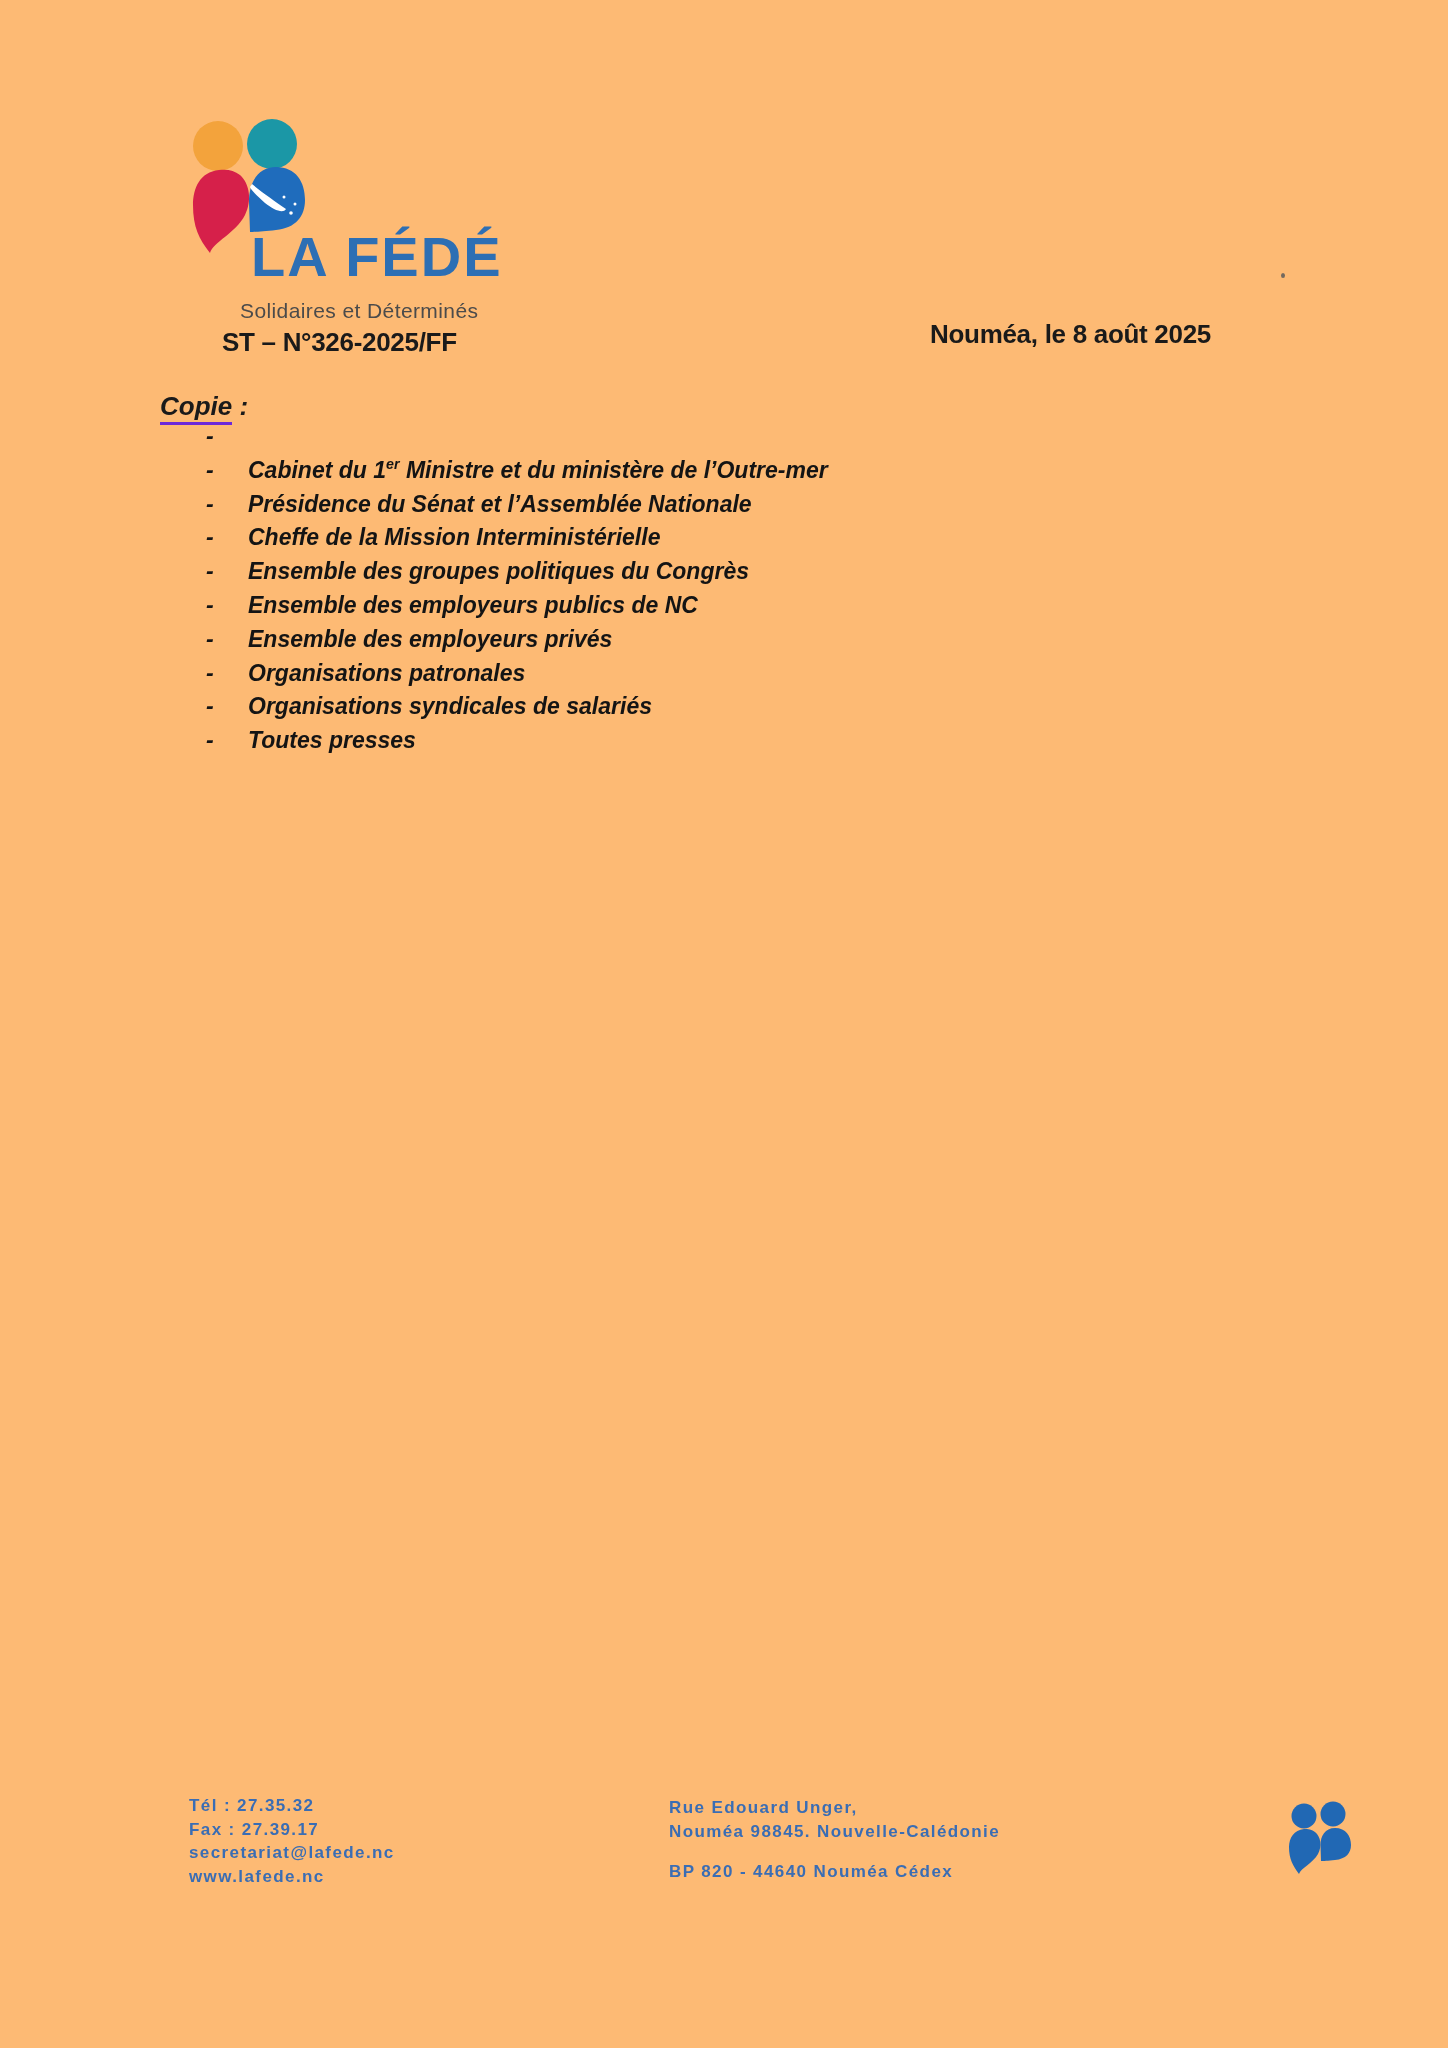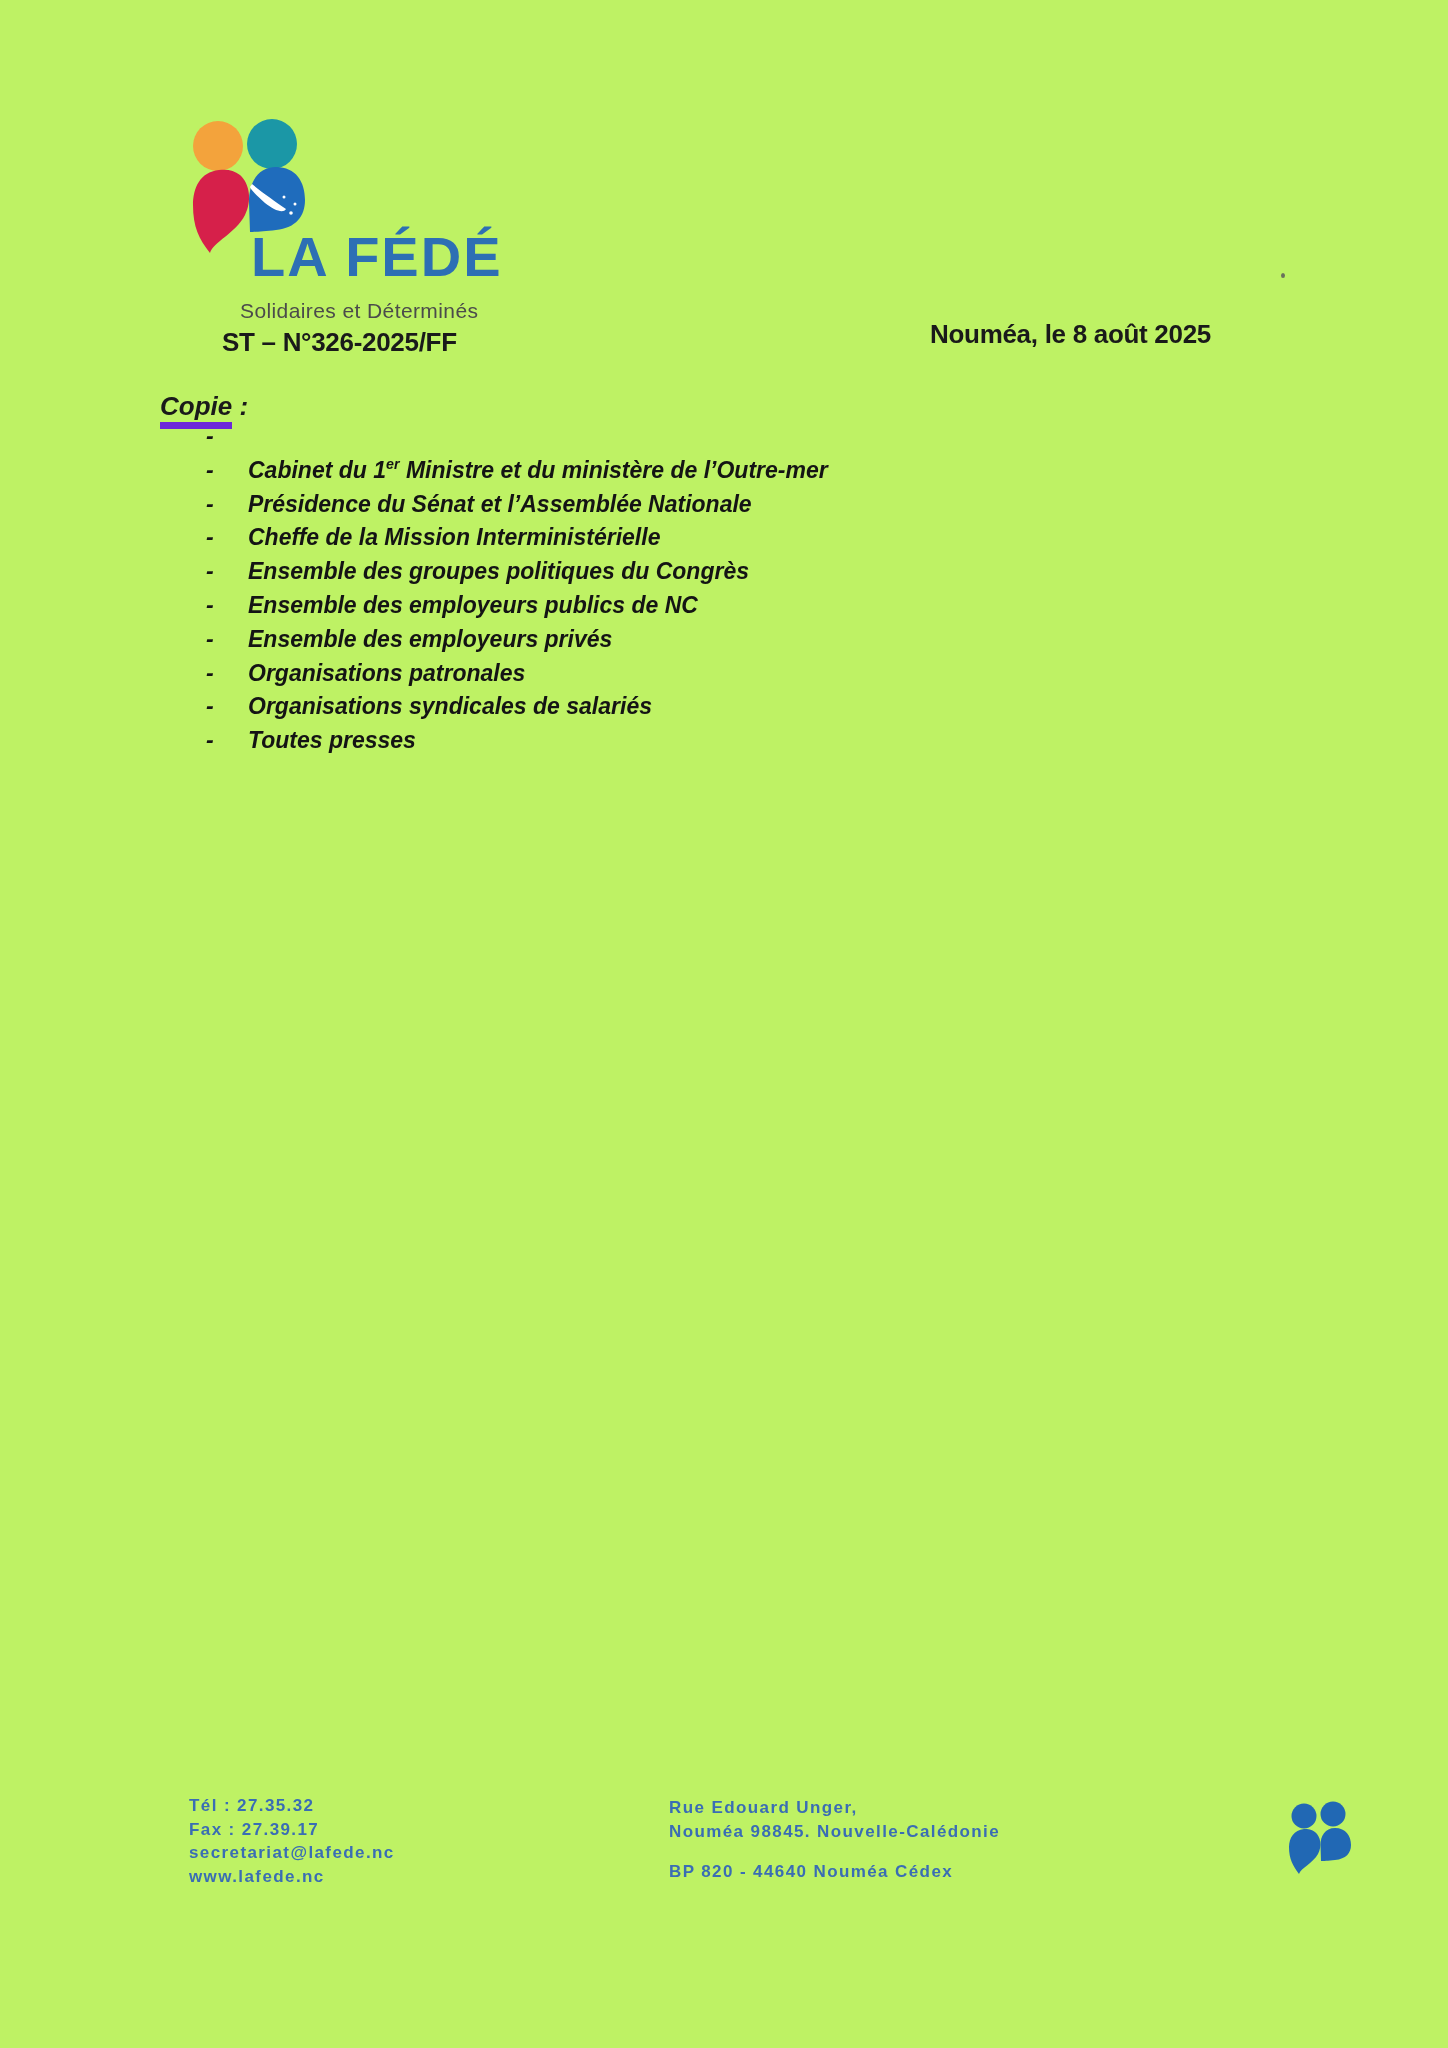--- a/index.html
+++ b/index.html
@@ -2,21 +2,21 @@
 <html><head>
 <meta charset="utf-8">
 <style>
   * { margin: 0; padding: 0; box-sizing: border-box; }
   html, body { background: #e8e8e8; }
   .page {
     position: relative;
     width: 1448px;
     height: 2048px;
     margin: 0 auto;
-    background: #bef264;
+    background: #fdba74;
     overflow: hidden;
     font-family: "Liberation Sans", sans-serif;
     color: #1a1a1a;
   }
 
   
   .logo-svg { position: absolute; left: 188px; top: 112px; }
   .brand-name {
     position: absolute; left: 251px; top: 224px;
     font-size: 56px; font-weight: 700; letter-spacing: 2px;
@@ -45,21 +45,21 @@
     width: 4px; height: 5px; border-radius: 50%;
     background: #5a5a5a; opacity: .85;
   }
 
   
   .copie-heading {
     position: absolute; left: 160px; top: 391px;
     font-size: 26px; font-weight: 700; font-style: italic;
     white-space: nowrap;
   }
-  .copie-heading .u { border-bottom: 7px solid #6d28d9; padding-bottom: 1px; }
+  .copie-heading .u { border-bottom: 3px solid #6d28d9; padding-bottom: 1px; }
   .copy-list {
     position: absolute; left: 200px; top: 423px; width: 900px;
   }
   .copy-item {
     display: flex; align-items: baseline;
     height: 33.8px;
     font-size: 23px; font-weight: 700; font-style: italic;
     color: #141414;
     white-space: nowrap;
   }

